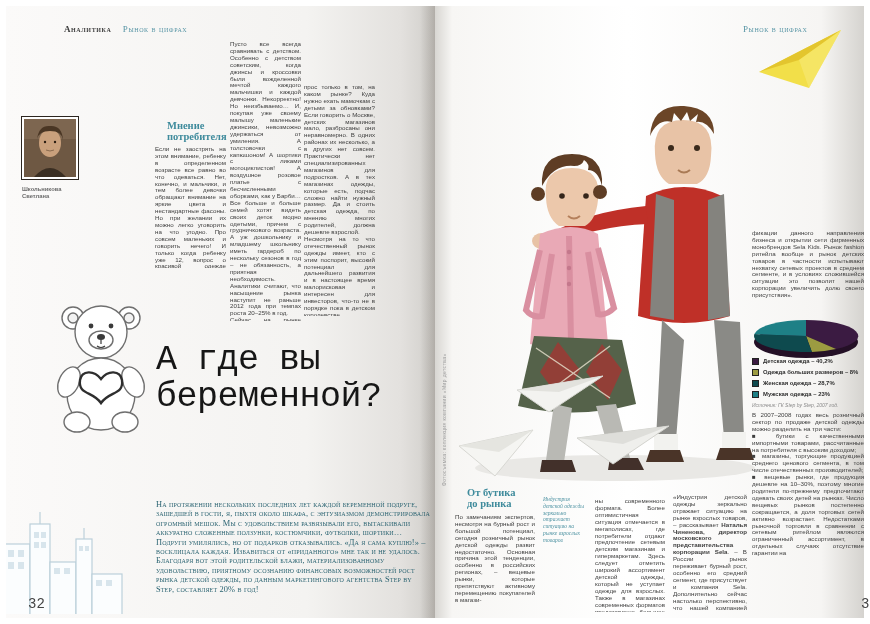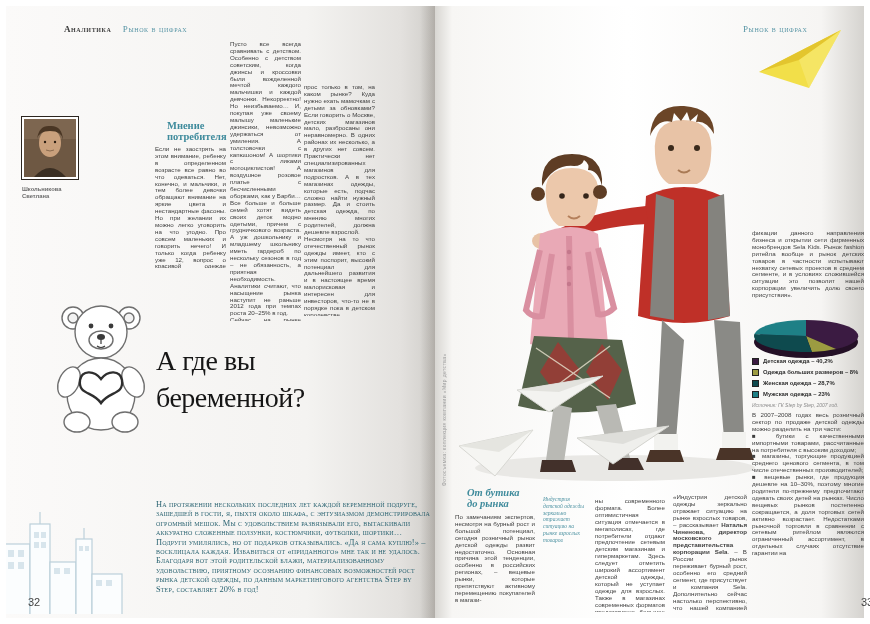--- a/index.html
+++ b/index.html
@@ -23,28 +23,28 @@
 
   
   .body-text { font-size:6.2px; line-height:6.9px; color:#3f3f3f;
                text-align:justify; white-space:pre-line; overflow:hidden; }
   .teal-head { font-family:"Liberation Serif","DejaVu Serif",serif; font-weight:bold;
                color:#3f8b9c; font-size:10.5px; line-height:10.5px;margin-left:12px; }
 
   .caption { font-size:5.8px; line-height:7px; font-weight:bold; color:#6b6b6b;
              white-space:pre-line; }
 
-  .headline { font-family:Liberation Serif, serif; font-size:28px;
+  .headline { font-family:Liberation Mono, monospace; font-size:35px;
               line-height:37px; color:#161616; letter-spacing:-0.5px; }
 
   .lead { font-family:"Liberation Serif","DejaVu Serif",serif; font-variant:small-caps;
           font-size:8.4px; line-height:9.4px; color:#2b6472; letter-spacing:0.15px;
           text-align:left; }
 
-  .pagenum { font-family:Liberation Sans, sans-serif; font-size:11px; color:#444; }
+  .pagenum { font-family:Liberation Mono, monospace; font-size:14px; color:#444; }
 
   .pullquote { font-family:"Liberation Serif","DejaVu Serif",serif; font-style:italic;
                font-size:5.6px; line-height:6.8px; color:#4f93a3; }
 
   .legend-item { display:flex; align-items:flex-start; margin-bottom:4px; }
   .legend-swatch { width:7px; height:7px; margin-right:4px; flex:0 0 auto; border:0.5px solid #222; }
   .legend-label { font-size:5.9px; line-height:6.6px; font-weight:bold; color:#2e2e2e; }
 
   .source { font-size:5px; color:#8a8a8a; font-style:italic; }
 
@@ -222,21 +222,21 @@
         <polygon points="62,22 148,8 104,24" fill="#e2e2dd"></polygon>
         <polygon points="122,70 214,58 158,96" fill="#efefec" stroke="#d3d3ce" stroke-width="1"></polygon>
         <polygon points="122,70 214,58 168,76" fill="#dededa"></polygon>
         <polygon points="4,78 78,62 40,108" fill="#f5f5f2" stroke="#d7d7d2" stroke-width="1"></polygon>
         <polygon points="4,78 78,62 44,84" fill="#e5e5e0"></polygon>
       </svg>
     </div>
 
     <div class="abs vert-credit" style="left:6px; top:330px;">Фотосъемка: коллекция компании «Мир детства»</div>
 
-    <div class="abs teal-head" style="left:20px; top:482px; width:80px; white-space:pre-line;font-style:italic;">От бутика
+    <div class="abs teal-head" style="left:20px; top:482px; width:80px; white-space:pre-line;">От бутика
 до рынка</div>
     <div class="abs body-text" style="left:20px; top:508px; width:80px; height:98px;">По замечаниям экспертов, несмотря на бурный рост и большой потенциал, сегодня розничный рынок детской одежды развит недостаточно. Основная причина этой тенденции, особенно в российских регионах, – вещевые рынки, которые препятствуют активному перемещению покупателей в магази-</div>
 
     <div class="abs pullquote" style="left:108px; top:490px; width:46px;">Индустрия детской одежды зеркально отражает ситуацию на рынке взрослых товаров</div>
 
     <div class="abs body-text" style="left:160px; top:492px; width:70px; height:114px;">ны современного формата. Более оптимистичная ситуация отмечается в мегаполисах, где потребители отдают предпочтение сетевым детским магазинам и гипермаркетам. Здесь следует отметить широкий ассортимент детской одежды, который не уступает одежде для взрослых. Также в магазинах современных форматов представлено большое коли-</div>
 
     <div class="abs body-text" style="left:238px; top:488px; width:74px; height:118px; white-space:normal;">
       <span>«Индустрия детской одежды зеркально отражает ситуацию на рынке взрослых товаров, – рассказывает </span><span style="font-weight:bold;">Наталья Чиненова, директор московского представительства корпорации Sela</span><span>. – В России рынок переживает бурный рост, особенно его средний сегмент, где присутствует и компания Sela. Дополнительно сейчас настолько перспективно, что нашей компанией было принято решение о диверси-</span>
     </div>

